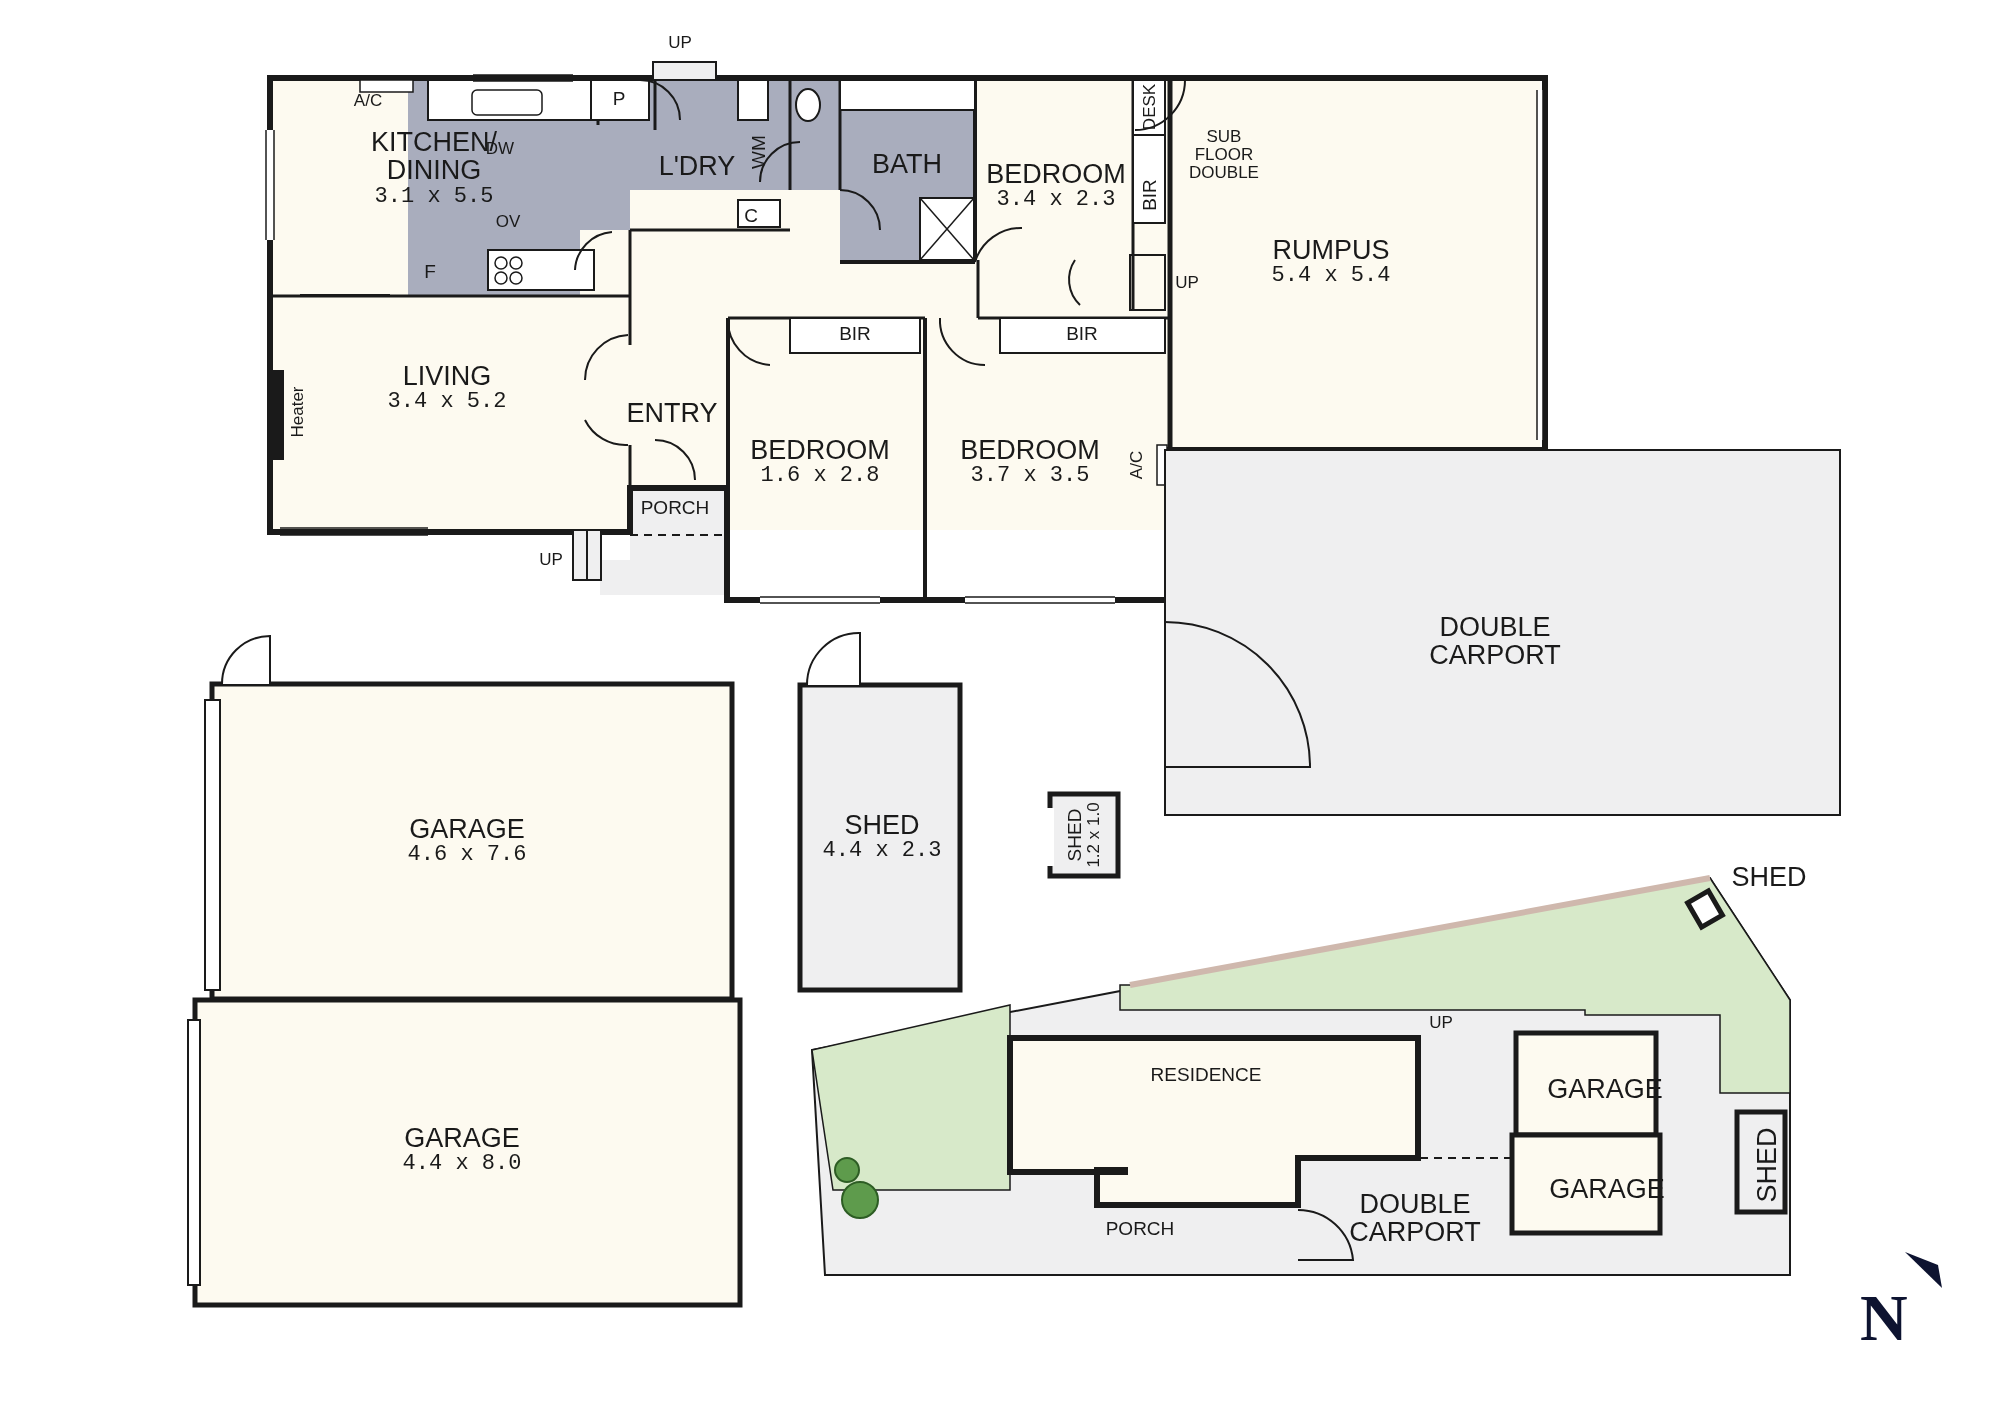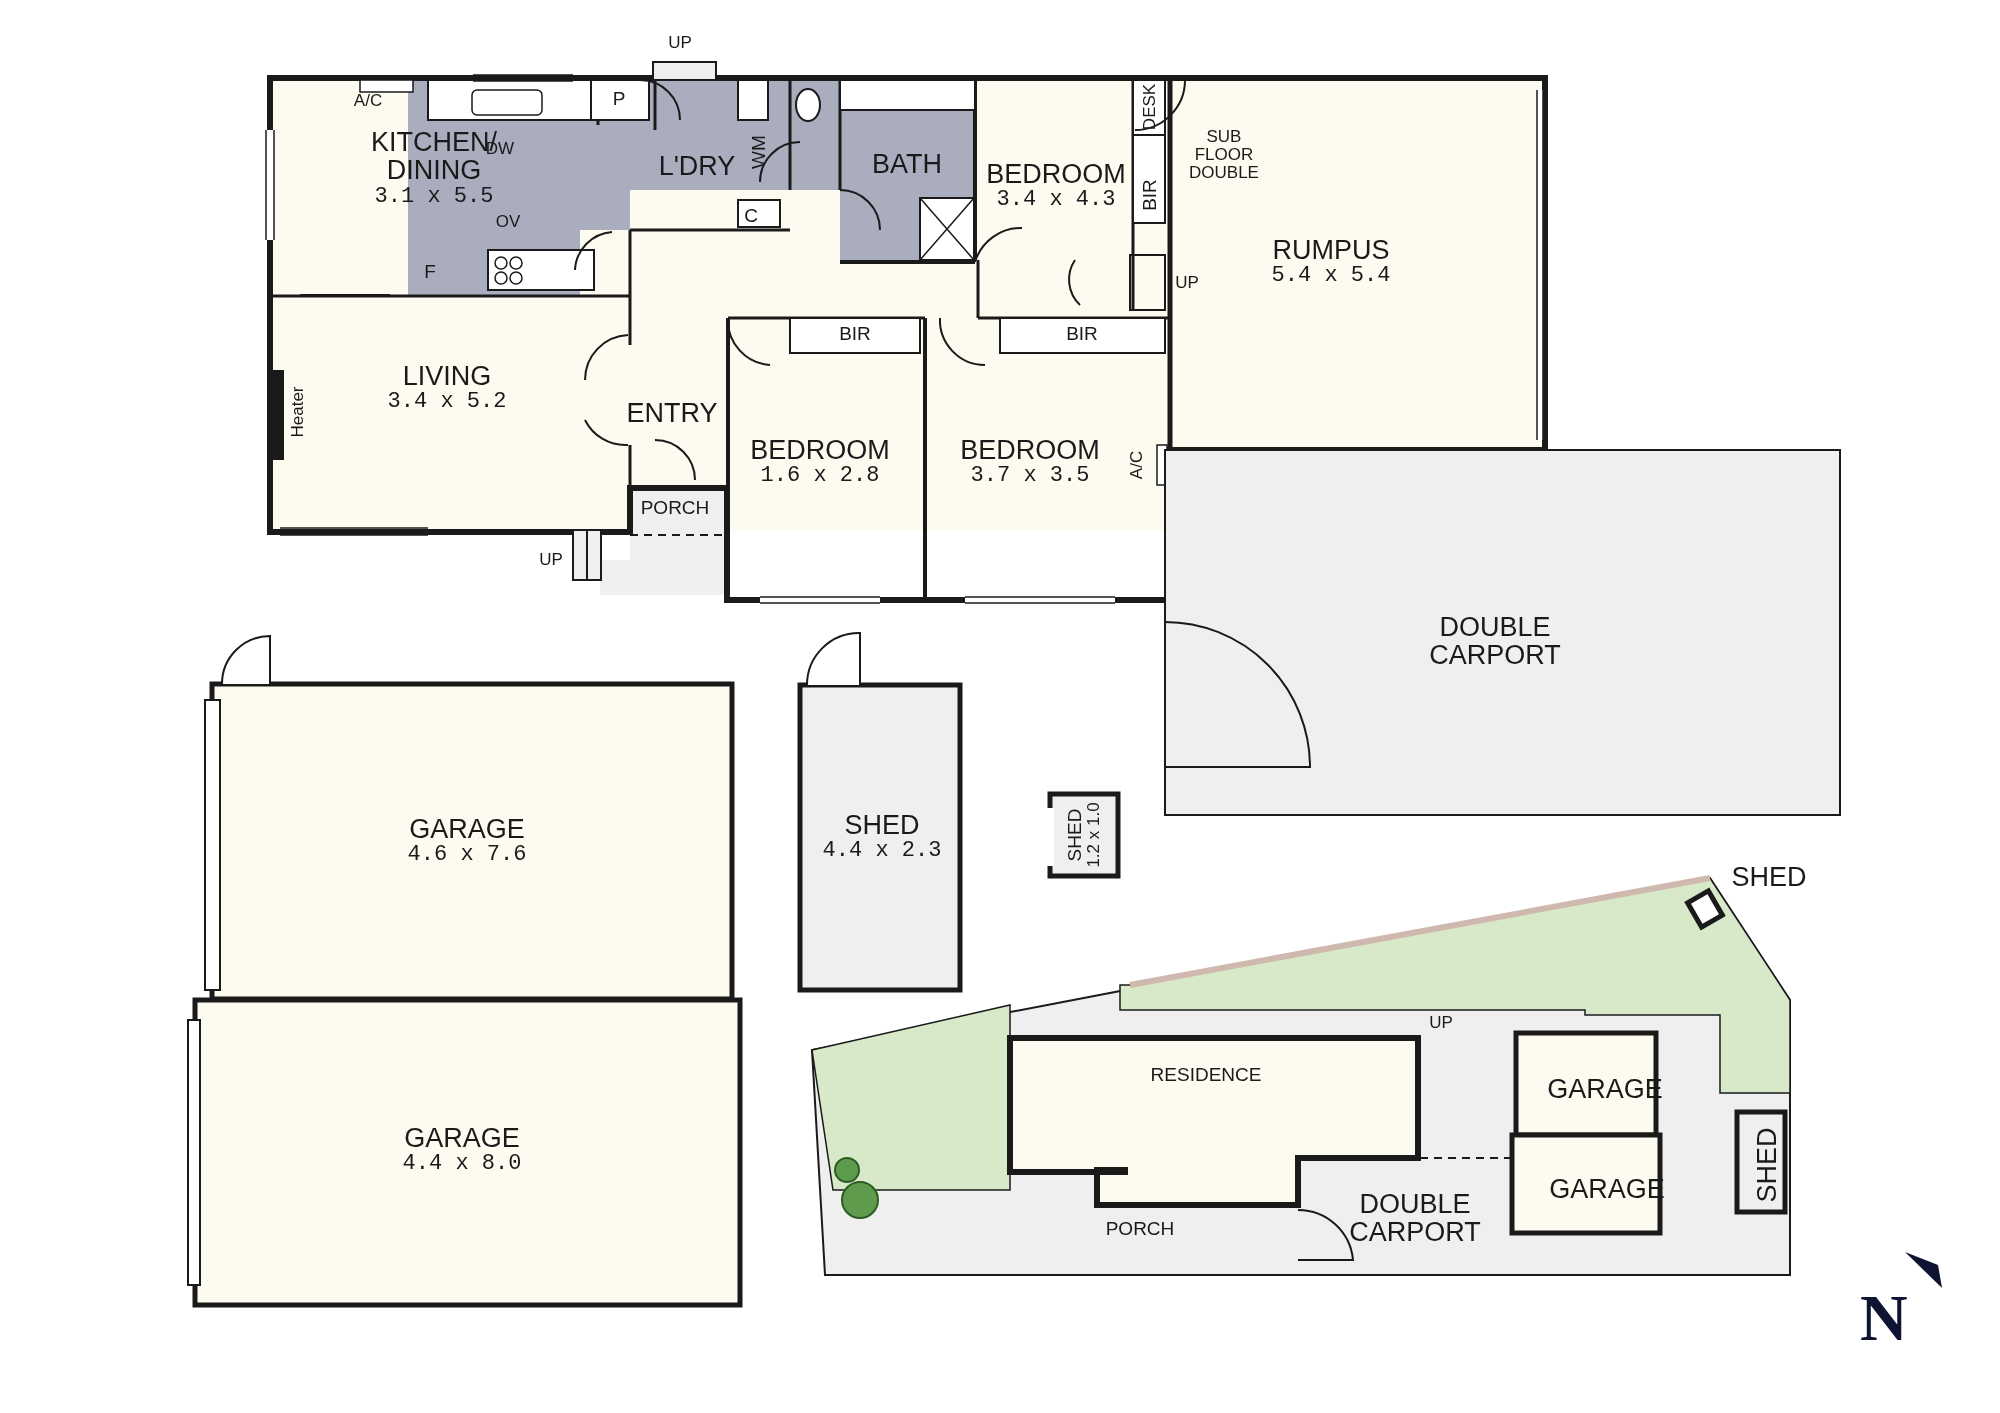--- a/index.html
+++ b/index.html
@@ -182,21 +182,21 @@
 
   <div class="lbl room" style="left:697px;top:166px">L'DRY</div>
   <div class="lbl sm rot" style="left:759px;top:152px">WM</div>
   <div class="lbl sm" style="left:751px;top:216px">C</div>
   <div class="lbl xs" style="left:680px;top:43px">UP</div>
 
   <div class="lbl room" style="left:907px;top:164px">BATH</div>
 
   <div class="lbl room" style="left:1056px;top:186px">
     <div>BEDROOM</div>
-    <div class="dim">3.4 x 4.3</div>
+    <div class="dim">3.4 x 2.3</div>
   </div>
   <div class="lbl xs rot" style="left:1150px;top:107px">DESK</div>
   <div class="lbl sm rot" style="left:1150px;top:195px">BIR</div>
 
   <div class="lbl xs" style="left:1224px;top:155px">
     <div>SUB</div>
     <div>FLOOR</div>
     <div>DOUBLE</div>
   </div>
   <div class="lbl room" style="left:1331px;top:262px">

